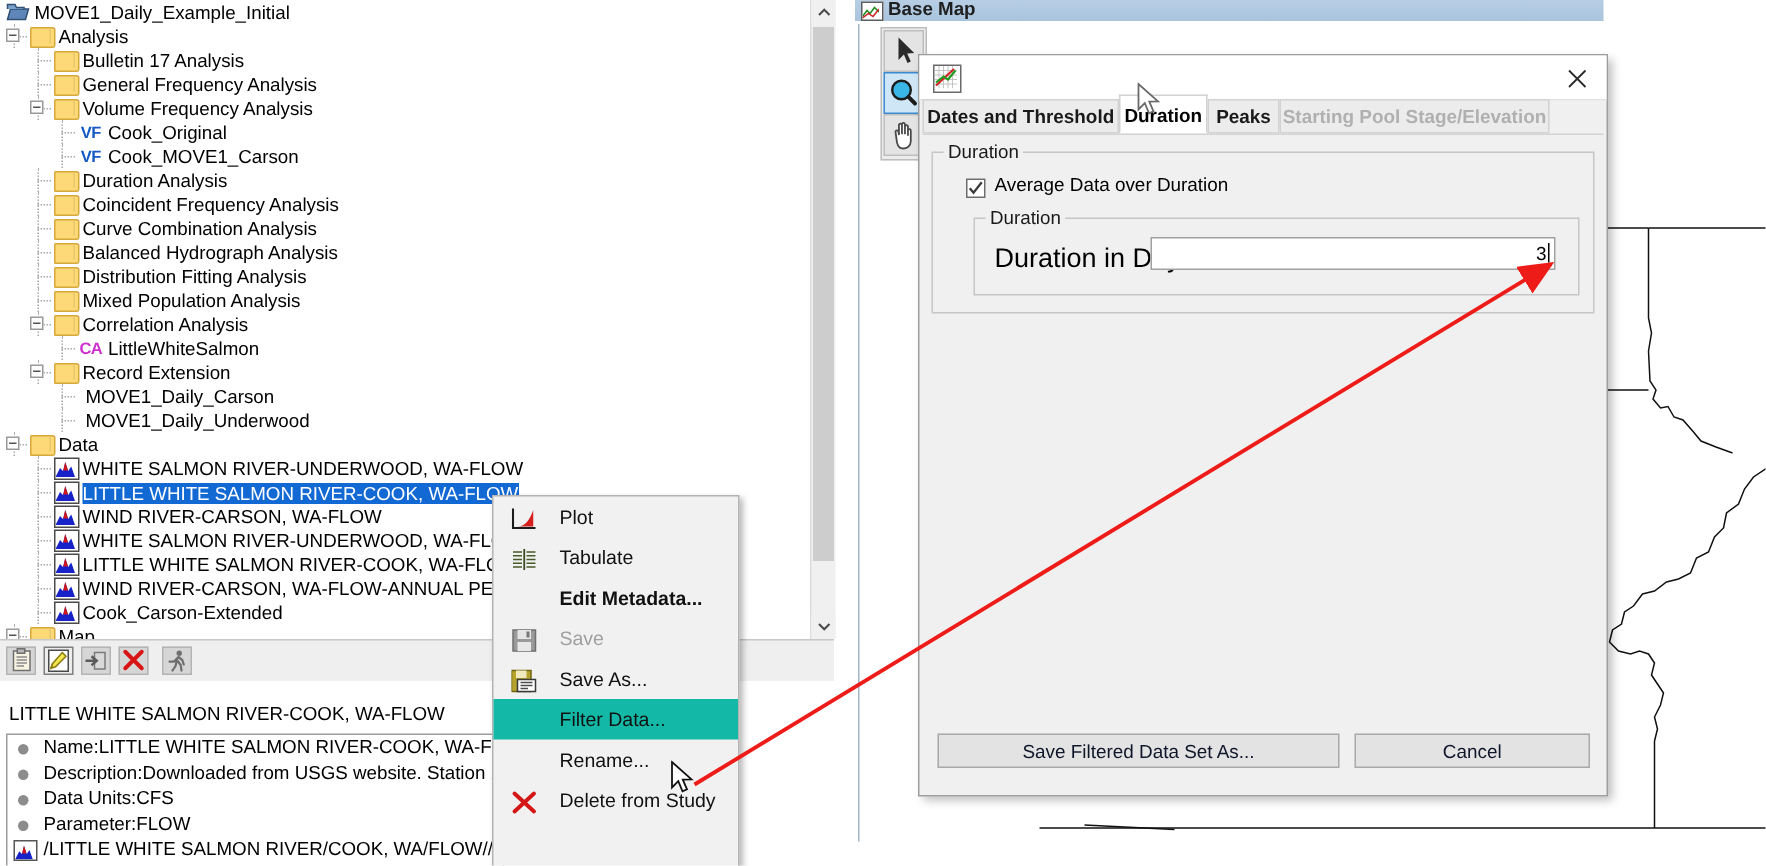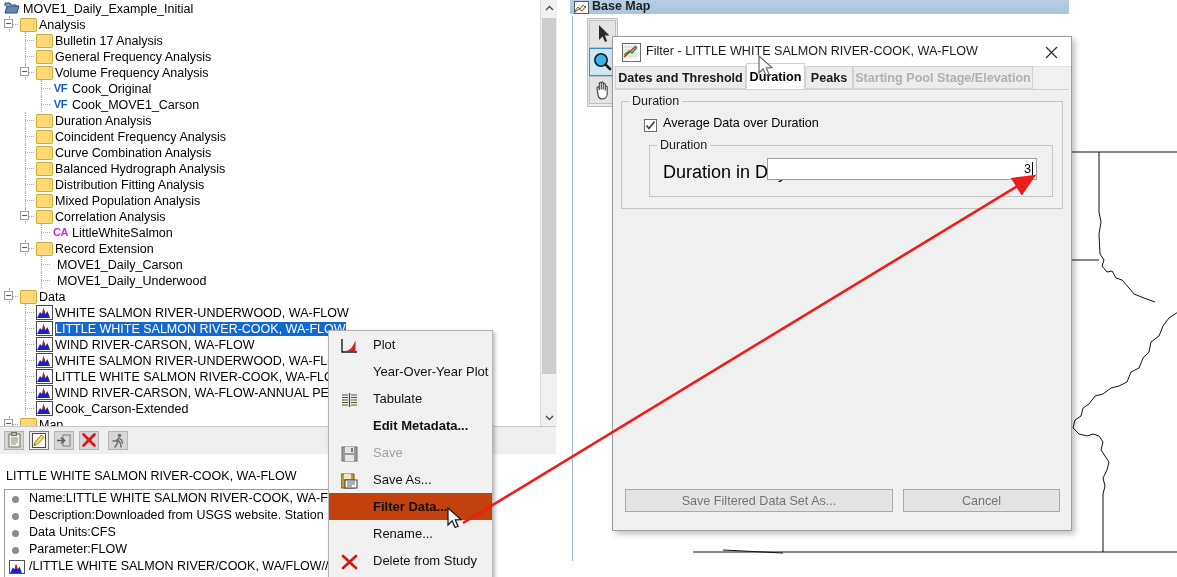--- a/index.html
+++ b/index.html
@@ -46,21 +46,21 @@
   #meta-list{left:4px;top:489px;width:330px;height:88px;border:1px solid #9c9c9c;background:#fff;overflow:hidden;}
   .mrow{position:relative;height:17px;line-height:17px;padding-left:24px;white-space:nowrap;font-size:12.5px;color:#000;}
   .bullet{position:absolute;left:7px;top:6px;width:7px;height:7px;border-radius:50%;background:#8c8c8c;}
   .mrow .smallico{position:absolute;left:4px;top:2px;width:14px;height:12px;background:#fff;border:1px solid #555;overflow:hidden;}
 
   
   #ctx-menu{left:328px;top:330px;width:163px;height:247px;background:#f1f1f1;border:1px solid #b4b4b4;box-shadow:2px 2px 4px rgba(0,0,0,.28);}
   .mi{position:relative;height:27px;line-height:27px;padding-left:44px;white-space:nowrap;font-size:13px;color:#111;}
   .mi.bold{font-weight:bold;}
   .mi.disabled{color:#a0a0a0;}
-  .mi.hi{background:#c2410c;font-weight:bold;}
+  .mi.hi{background:#14b8a6;}
   .mi-ico{position:absolute;left:12px;top:5px;width:18px;height:17px;}
 
   
   #basemap{left:570px;top:0;width:607px;height:577px;background:#ffffff;}
   #bm-title{position:absolute;left:0;top:0;width:499px;height:14px;background:linear-gradient(#b7cee4,#a9c4de);}
   #bm-titletext{position:absolute;left:22px;top:-1px;font-size:12.5px;color:#1f1f1f;font-weight:bold;}
   #bm-icon{position:absolute;left:4px;top:1px;width:13px;height:11px;background:#fff;border:1px solid #5d5d5d;overflow:hidden;}
   #bm-body{position:absolute;left:2px;top:16px;width:605px;height:545px;background:#fff;border-left:1px solid #9fb6cc;}
   #bm-tools{position:absolute;left:14px;top:2px;width:29px;height:87px;background:#ececec;border:1px solid #bdbdbd;}
   .tool{position:absolute;left:1px;width:27px;height:28px;background:#e4e4e4;border:1px solid #bfbfbf;box-sizing:border-box;}
@@ -79,21 +79,21 @@
   .tab{position:absolute;top:0;height:23px;line-height:23px;background:#ececec;border:1px solid #d2d2d2;box-sizing:border-box;font-size:12.6px;color:#1a1a1a;text-align:center;font-weight:bold;}
   .tab.active{background:#fff;border:1px solid #d2d2d2;border-bottom:1px solid #fff;top:-3px;height:26px;line-height:26px;color:#000;}
   .tab.dis{color:#b0b0b0;}
   #tabpane{position:absolute;left:2px;top:52px;width:454px;height:387px;background:#f0f0f0;border-top:1px solid #d2d2d2;}
 
   .gbox{position:absolute;border:1px solid #c6c6c6;}
   .glabel{position:absolute;top:-8px;left:7px;background:#f0f0f0;padding:0 3px;font-size:12.5px;color:#1a1a1a;}
   .cbx{position:absolute;width:13px;height:13px;background:#fff;border:1px solid #6d6d6d;box-sizing:border-box;}
   .txtfield{position:absolute;background:#fff;border:1px solid #a0a0a0;box-sizing:border-box;text-align:right;font-size:12.6px;padding-right:3px;line-height:20px;color:#000;}
   .caret{display:inline-block;width:1px;height:13px;background:#000;vertical-align:-2px;margin-left:1px;}
-  .dbtn{position:absolute;height:23px;line-height:23px;text-align:center;background:#e3e3e3;border:1px solid #a9a9a9;font-size:12.6px;color:#737373;box-sizing:border-box;}
+  .dbtn{position:absolute;height:23px;line-height:23px;text-align:center;background:#e3e3e3;border:1px solid #a9a9a9;font-size:12.6px;color:#0f172a;box-sizing:border-box;}
 
   
   #annot{position:absolute;left:0;top:0;width:1177px;height:577px;pointer-events:none;}
 
   .cursor{position:absolute;pointer-events:none;}
 </style>
 </head>
 <body>
 
 <div class="abs" id="tree-panel">
@@ -317,21 +317,20 @@
       </div>
     </div>
   </div>
 </div>
 
 <div class="abs" id="ctx-menu">
     <div class="mi"><span class="mi-ico"><svg width="17" height="16" viewBox="0 0 17 16">
           <path d="M1 1 L1 14 L16 14" stroke="#1b1b1b" stroke-width="1.4" fill="none"></path>
           <path d="M4 13 C9 13 12 9 14.5 2 L14.5 13 Z" fill="#d61f1f"></path>
         </svg></span><span>Plot</span></div>
-    <div class="mi"><span>Year-Over-Year Plot</span></div>
     <div class="mi"><span class="mi-ico"><svg width="17" height="16" viewBox="0 0 17 16">
           <path d="M8.5 1 L8.5 15" stroke="#3a4a1e" stroke-width="1.2"></path>
           <g stroke="#4a5a28" stroke-width="1.1">
             <path d="M1 3 H7 M1 5.5 H7 M1 8 H7 M1 10.5 H7 M1 13 H7 M10 3 H16 M10 5.5 H16 M10 8 H16 M10 10.5 H16 M10 13 H16"></path>
           </g>
         </svg></span><span>Tabulate</span></div>
     <div class="mi bold"><span>Edit Metadata...</span></div>
     <div class="mi disabled"><span class="mi-ico"><svg width="17" height="16" viewBox="0 0 17 16">
           <rect x="1" y="1" width="15" height="14" fill="#9a9a9a" stroke="#6f6f6f"></rect>
           <rect x="4" y="1" width="9" height="6" fill="#e4e4e4"></rect>
@@ -355,21 +354,20 @@
   <div id="dlg-title">
     <div id="dlg-title-icon">
       <svg width="15" height="15" viewBox="0 0 15 15">
         <g stroke="#bdbdbd" stroke-width="0.6">
           <path d="M0 3 H15 M0 6 H15 M0 9 H15 M0 12 H15 M3 0 V15 M6 0 V15 M9 0 V15 M12 0 V15"></path>
         </g>
         <path d="M1 13 L13 2" stroke="#d02020" stroke-width="1.4" fill="none"></path>
         <path d="M1 11 L6 7 L9 9 L14 3" stroke="#1e9b1e" stroke-width="1.4" fill="none"></path>
       </svg>
     </div>
-    <div id="dlg-title-text">Filter - LITTLE WHITE SALMON RIVER-COOK, WA-FLOW</div>
     <div id="dlg-close">
       <svg width="13" height="13" viewBox="0 0 13 13">
           <path d="M1 1 L12 12 M12 1 L1 12" stroke="#2b2b2b" stroke-width="1.2"></path>
         </svg>
     </div>
   </div>
 
   <div id="tabs">
     <div class="tab" style="left:0;width:131px">Dates and Threshold</div>
     <div class="tab active" style="left:131px;width:59px">Duration</div>

